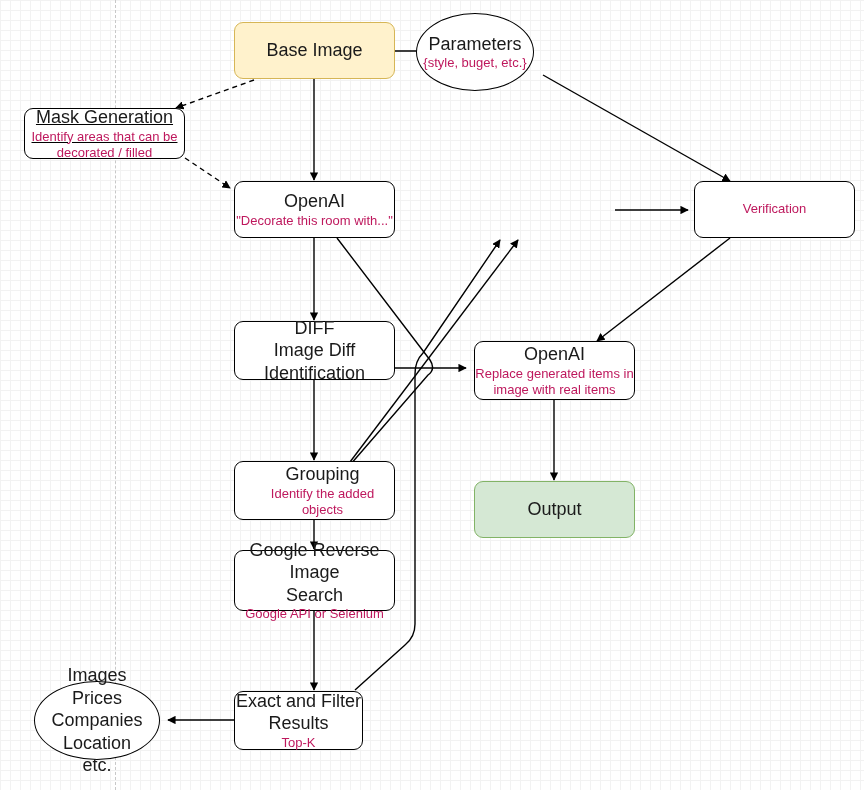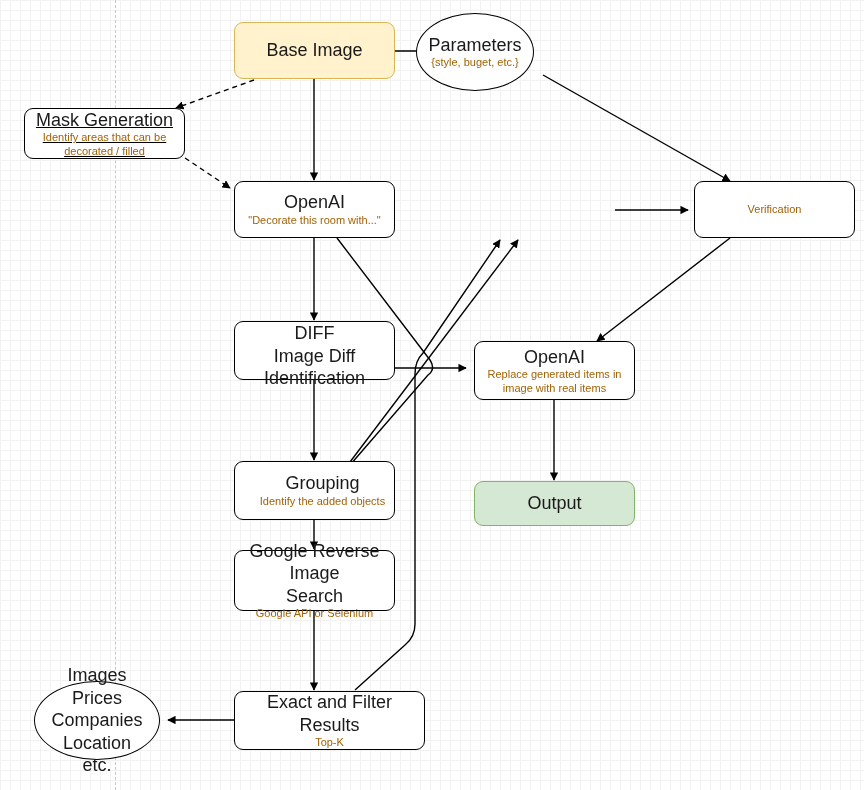--- a/index.html
+++ b/index.html
@@ -63,22 +63,22 @@
   .node.accent-green {
     background: #d5e8d4;
     border: 1px solid #82b366;
   }
   .ln-primary {
     font-size: 18px;
     color: #1a1a1a;
     white-space: pre-line;
   }
   .ln-secondary {
-    font-size: 11px;
-    color: #a16207;
+    font-size: 13px;
+    color: #be185d;
     white-space: pre-line;
   }
 </style>
 </head>
 <body>
 
 <div id="canvas">
 
   <div class="pagebreak-v" style="left:115px;"></div>
 
@@ -144,47 +144,47 @@
   <div class="node box" style="left:234px; top:181px; width:161px; height:57px;">
     <div class="ln-primary">OpenAI</div>
     <div class="ln-secondary">"Decorate this room with..."</div>
   </div>
 
 
   <div class="node box" style="left:694px; top:181px; width:161px; height:57px;">
     <div class="ln-secondary">Verification</div>
   </div>
 
-  <div class="node box" style="left:234px; top:321px; width:161px; height:59px;justify-content:space-between;">
+  <div class="node box" style="left:234px; top:321px; width:161px; height:59px;">
     <div class="ln-primary">DIFF</div>
     <div class="ln-primary">Image Diff Identification</div>
   </div>
 
   <div class="node box" style="left:474px; top:341px; width:161px; height:59px;">
     <div class="ln-primary">OpenAI</div>
     <div class="ln-secondary">Replace generated items in
 image with real items</div>
   </div>
 
-  <div class="node box accent-green" style="left:474px; top:481px; width:161px; height:45px;">
+  <div class="node box accent-green" style="left:474px; top:481px; width:161px; height:57px;">
     <div class="ln-primary">Output</div>
   </div>
 
   <div class="node box" style="left:234px; top:461px; width:161px; height:59px;padding-left:16px;">
     <div class="ln-primary">Grouping</div>
     <div class="ln-secondary">Identify the added objects</div>
   </div>
 
   <div class="node box" style="left:234px; top:550px; width:161px; height:61px;">
     <div class="ln-primary">Google Reverse Image
 Search</div>
     <div class="ln-secondary">Google API or Selenium</div>
   </div>
 
-  <div class="node box" style="left:234px; top:691px; width:191px; height:59px;">
+  <div class="node box" style="left:234px; top:691px; width:129px; height:59px;">
     <div class="ln-primary">Exact and Filter Results</div>
     <div class="ln-secondary">Top-K</div>
   </div>
 
   <div class="node ellipse" style="left:34px; top:681px; width:126px; height:79px;">
     <div class="ln-primary">Images</div>
     <div class="ln-primary">Prices
 Companies
 Location
 etc.</div>

